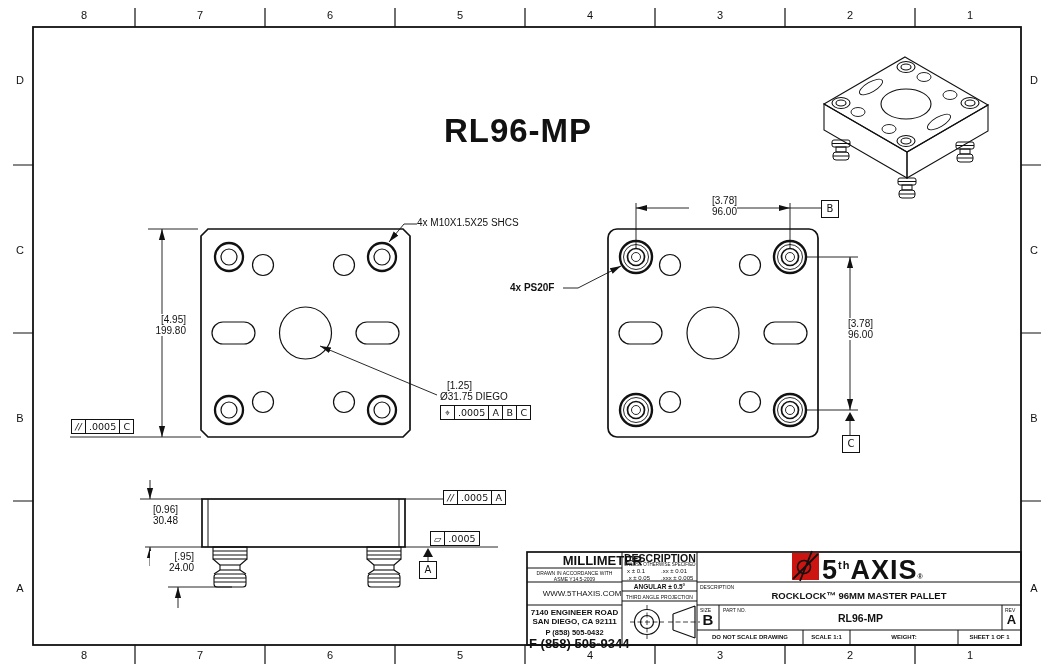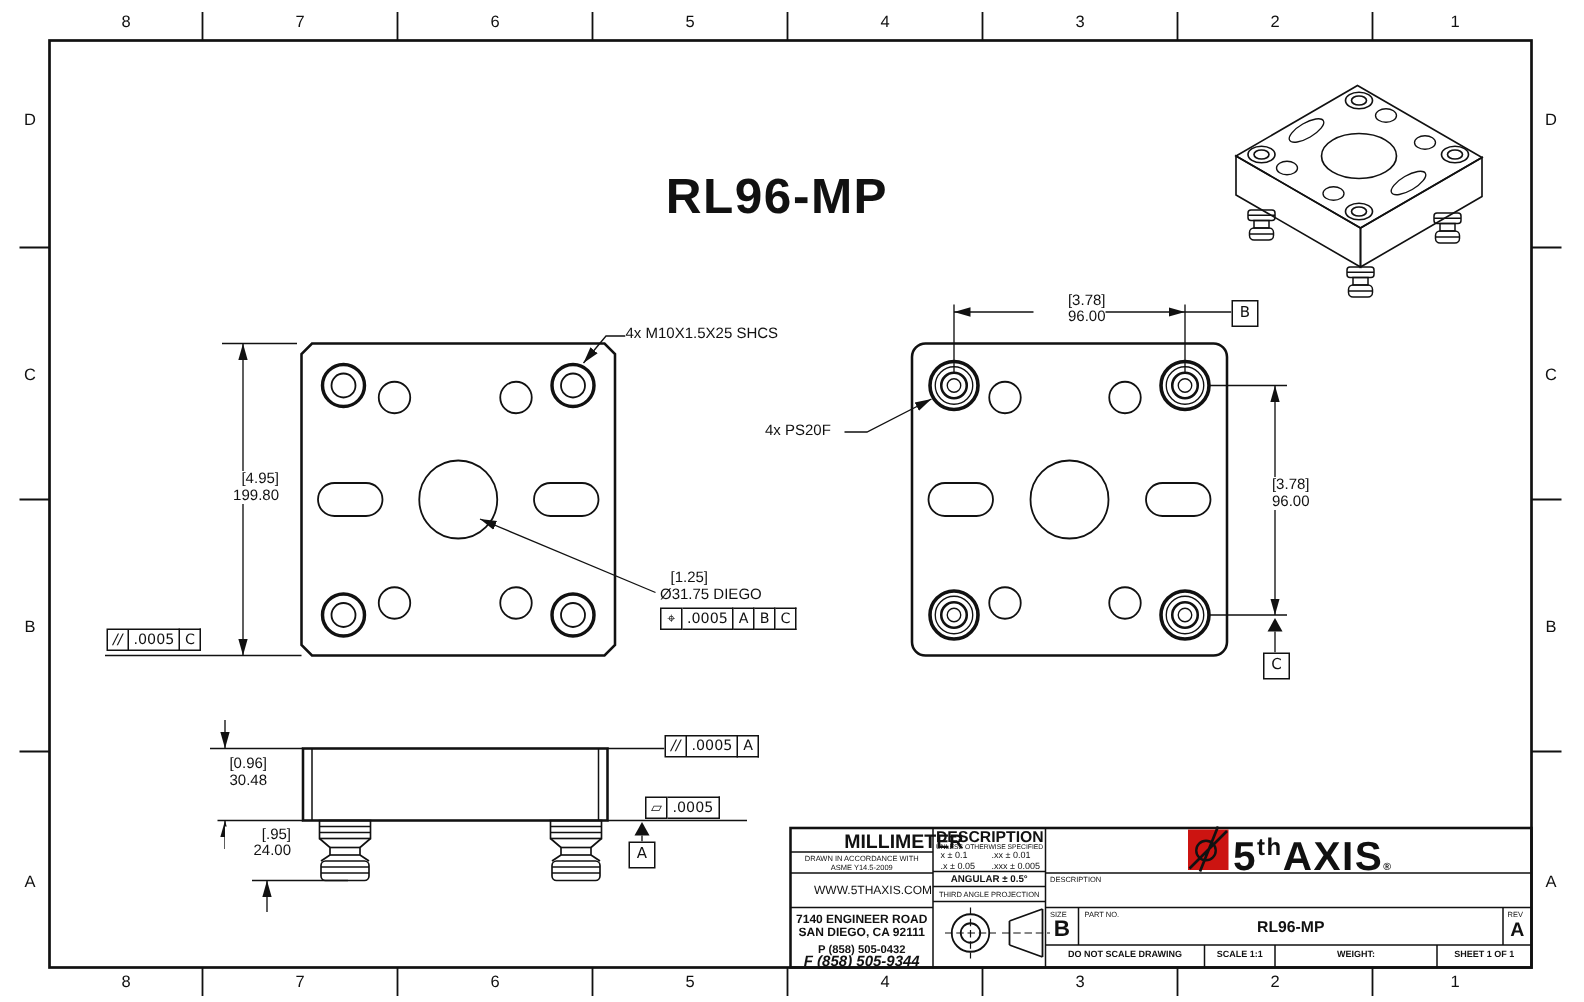--- a/index.html
+++ b/index.html
@@ -15,21 +15,21 @@
        font-family:"DejaVu Sans","Liberation Sans",sans-serif;}
   .fcf span{border:1px solid #111;padding:0 3px;display:block;min-width:7px;text-align:center;}
   .fcf span + span{border-left:none;}
   .fcf .sym{font-style:italic;}
   .datum{width:16px;height:16px;border:1px solid #111;background:#fff;font-size:10px;
          line-height:16px;text-align:center;font-family:"DejaVu Sans",sans-serif;}
   .tb{white-space:nowrap;}
   .tb.c{text-align:center;}
   .tiny{font-size:5px;transform-origin:0 0;}
   .brand{font-weight:bold;letter-spacing:1px;font-size:27px;line-height:27px;white-space:nowrap;}
-  .brand sup{font-size:16px;}
+  .brand sup{font-size:11px;}
   .brand .reg{font-size:7px;}
 </style>
 </head>
 <body>
 
 <div class="sheet">
 
   <svg class="linework" width="1056" height="668" viewBox="0 0 1056 668">
     <defs>
       <marker id="arr" markerUnits="userSpaceOnUse" markerWidth="11" markerHeight="8" refX="11" refY="4" orient="auto-start-reverse">
@@ -296,21 +296,21 @@
   </div>
 
   <div class="txt dim" style="left:689px;top:195px;width:48px;">
     <div>[3.78]</div>
     <div>96.00</div>
   </div>
   <div class="txt dim" style="left:828px;top:318px;width:45px;">
     <div>[3.78]</div>
     <div>96.00</div>
   </div>
-  <div class="txt callout" style="left:510px;top:282px;">4x PS20F</div>
+  <div class="txt callout" style="left:510px;top:282px;font-weight:bold;">4x PS20F</div>
   <div class="txt datum" style="left:821px;top:200px;">B</div>
   <div class="txt datum" style="left:842px;top:435px;">C</div>
 
   <div class="txt dim" style="left:132px;top:504px;width:46px;">
     <div>[0.96]</div>
     <div>30.48</div>
   </div>
   <div class="txt dim" style="left:150px;top:551px;width:44px;">
     <div>[.95]</div>
     <div>24.00</div>
@@ -326,36 +326,37 @@
   </div>
   <div class="txt datum" style="left:419px;top:561px;">A</div>
 
   <div class="txt tb c" style="left:529px;top:553px;width:91px;font-size:13px;font-weight:bold;padding-left:28px;">MILLIMETER</div>
   <div class="txt tb c tiny" style="left:529px;top:570px;width:91px;">DRAWN IN ACCORDANCE WITH</div>
   <div class="txt tb c tiny" style="left:529px;top:576px;width:91px;">ASME Y14.5-2009</div>
   <div class="txt tb c" style="left:529px;top:589px;width:106px;font-size:8px;font-weight:normal;">WWW.5THAXIS.COM</div>
   <div class="txt tb c" style="left:529px;top:608px;width:91px;font-size:8px;font-weight:bold;">7140 ENGINEER ROAD</div>
   <div class="txt tb c" style="left:529px;top:617px;width:91px;font-size:8px;font-weight:bold;">SAN DIEGO, CA 92111</div>
   <div class="txt tb c" style="left:529px;top:628px;width:91px;font-size:7.5px;font-weight:bold;">P (858) 505-0432</div>
-  <div class="txt tb c" style="left:529px;top:636px;width:91px;font-size:10px;font-weight:bold;font-style:italic;">F (858) 505-9344</div>
+  <div class="txt tb c" style="left:529px;top:636px;width:91px;font-size:13px;font-weight:bold;">F (858) 505-9344</div>
 
   <div class="txt tb c" style="left:624px;top:552px;width:71px;font-size:10.5px;font-weight:bold;">DESCRIPTION</div>
   <div class="txt tb c" style="left:624px;top:562px;width:71px;font-size:4.5px;">UNLESS OTHERWISE SPECIFIED</div>
   <div class="txt tb" style="left:627px;top:568px;width:32px;font-size:6px;">x ± 0.1</div>
   <div class="txt tb" style="left:661px;top:568px;width:34px;font-size:6px;">.xx ± 0.01</div>
   <div class="txt tb" style="left:627px;top:575px;width:32px;font-size:6px;">.x ± 0.05</div>
   <div class="txt tb" style="left:661px;top:575px;width:34px;font-size:6px;">.xxx ± 0.005</div>
   <div class="txt tb c" style="left:624px;top:583px;width:71px;font-size:6.5px;font-weight:bold;">ANGULAR ± 0.5°</div>
   <div class="txt tb c" style="left:624px;top:593.5px;width:71px;font-size:5px;">THIRD ANGLE PROJECTION</div>
 
   <div class="txt brand" style="left:822px;top:552px;">
     <span>5</span><sup>th</sup><span>AXIS</span><span class="reg">®</span>
   </div>
 
   <div class="txt tb tiny" style="left:700px;top:584px;">DESCRIPTION</div>
+  <div class="txt tb c" style="left:697px;top:590px;width:324px;font-size:9.5px;font-weight:bold;">ROCKLOCK™ 96MM MASTER PALLET</div>
 
   <div class="txt tb tiny" style="left:700px;top:607px;">SIZE</div>
   <div class="txt tb c" style="left:698px;top:611px;width:20px;font-size:15px;font-weight:bold;">B</div>
   <div class="txt tb tiny" style="left:723px;top:607px;">PART NO.</div>
   <div class="txt tb c" style="left:719px;top:612px;width:283px;font-size:10.5px;font-weight:bold;">RL96-MP</div>
   <div class="txt tb tiny" style="left:1005px;top:607px;">REV</div>
   <div class="txt tb c" style="left:1002px;top:612px;width:19px;font-size:13px;font-weight:bold;">A</div>
 
   <div class="txt tb c" style="left:697px;top:634px;width:106px;font-size:6px;font-weight:bold;">DO NOT SCALE DRAWING</div>
   <div class="txt tb c" style="left:803px;top:634px;width:47px;font-size:6px;font-weight:bold;">SCALE 1:1</div>

